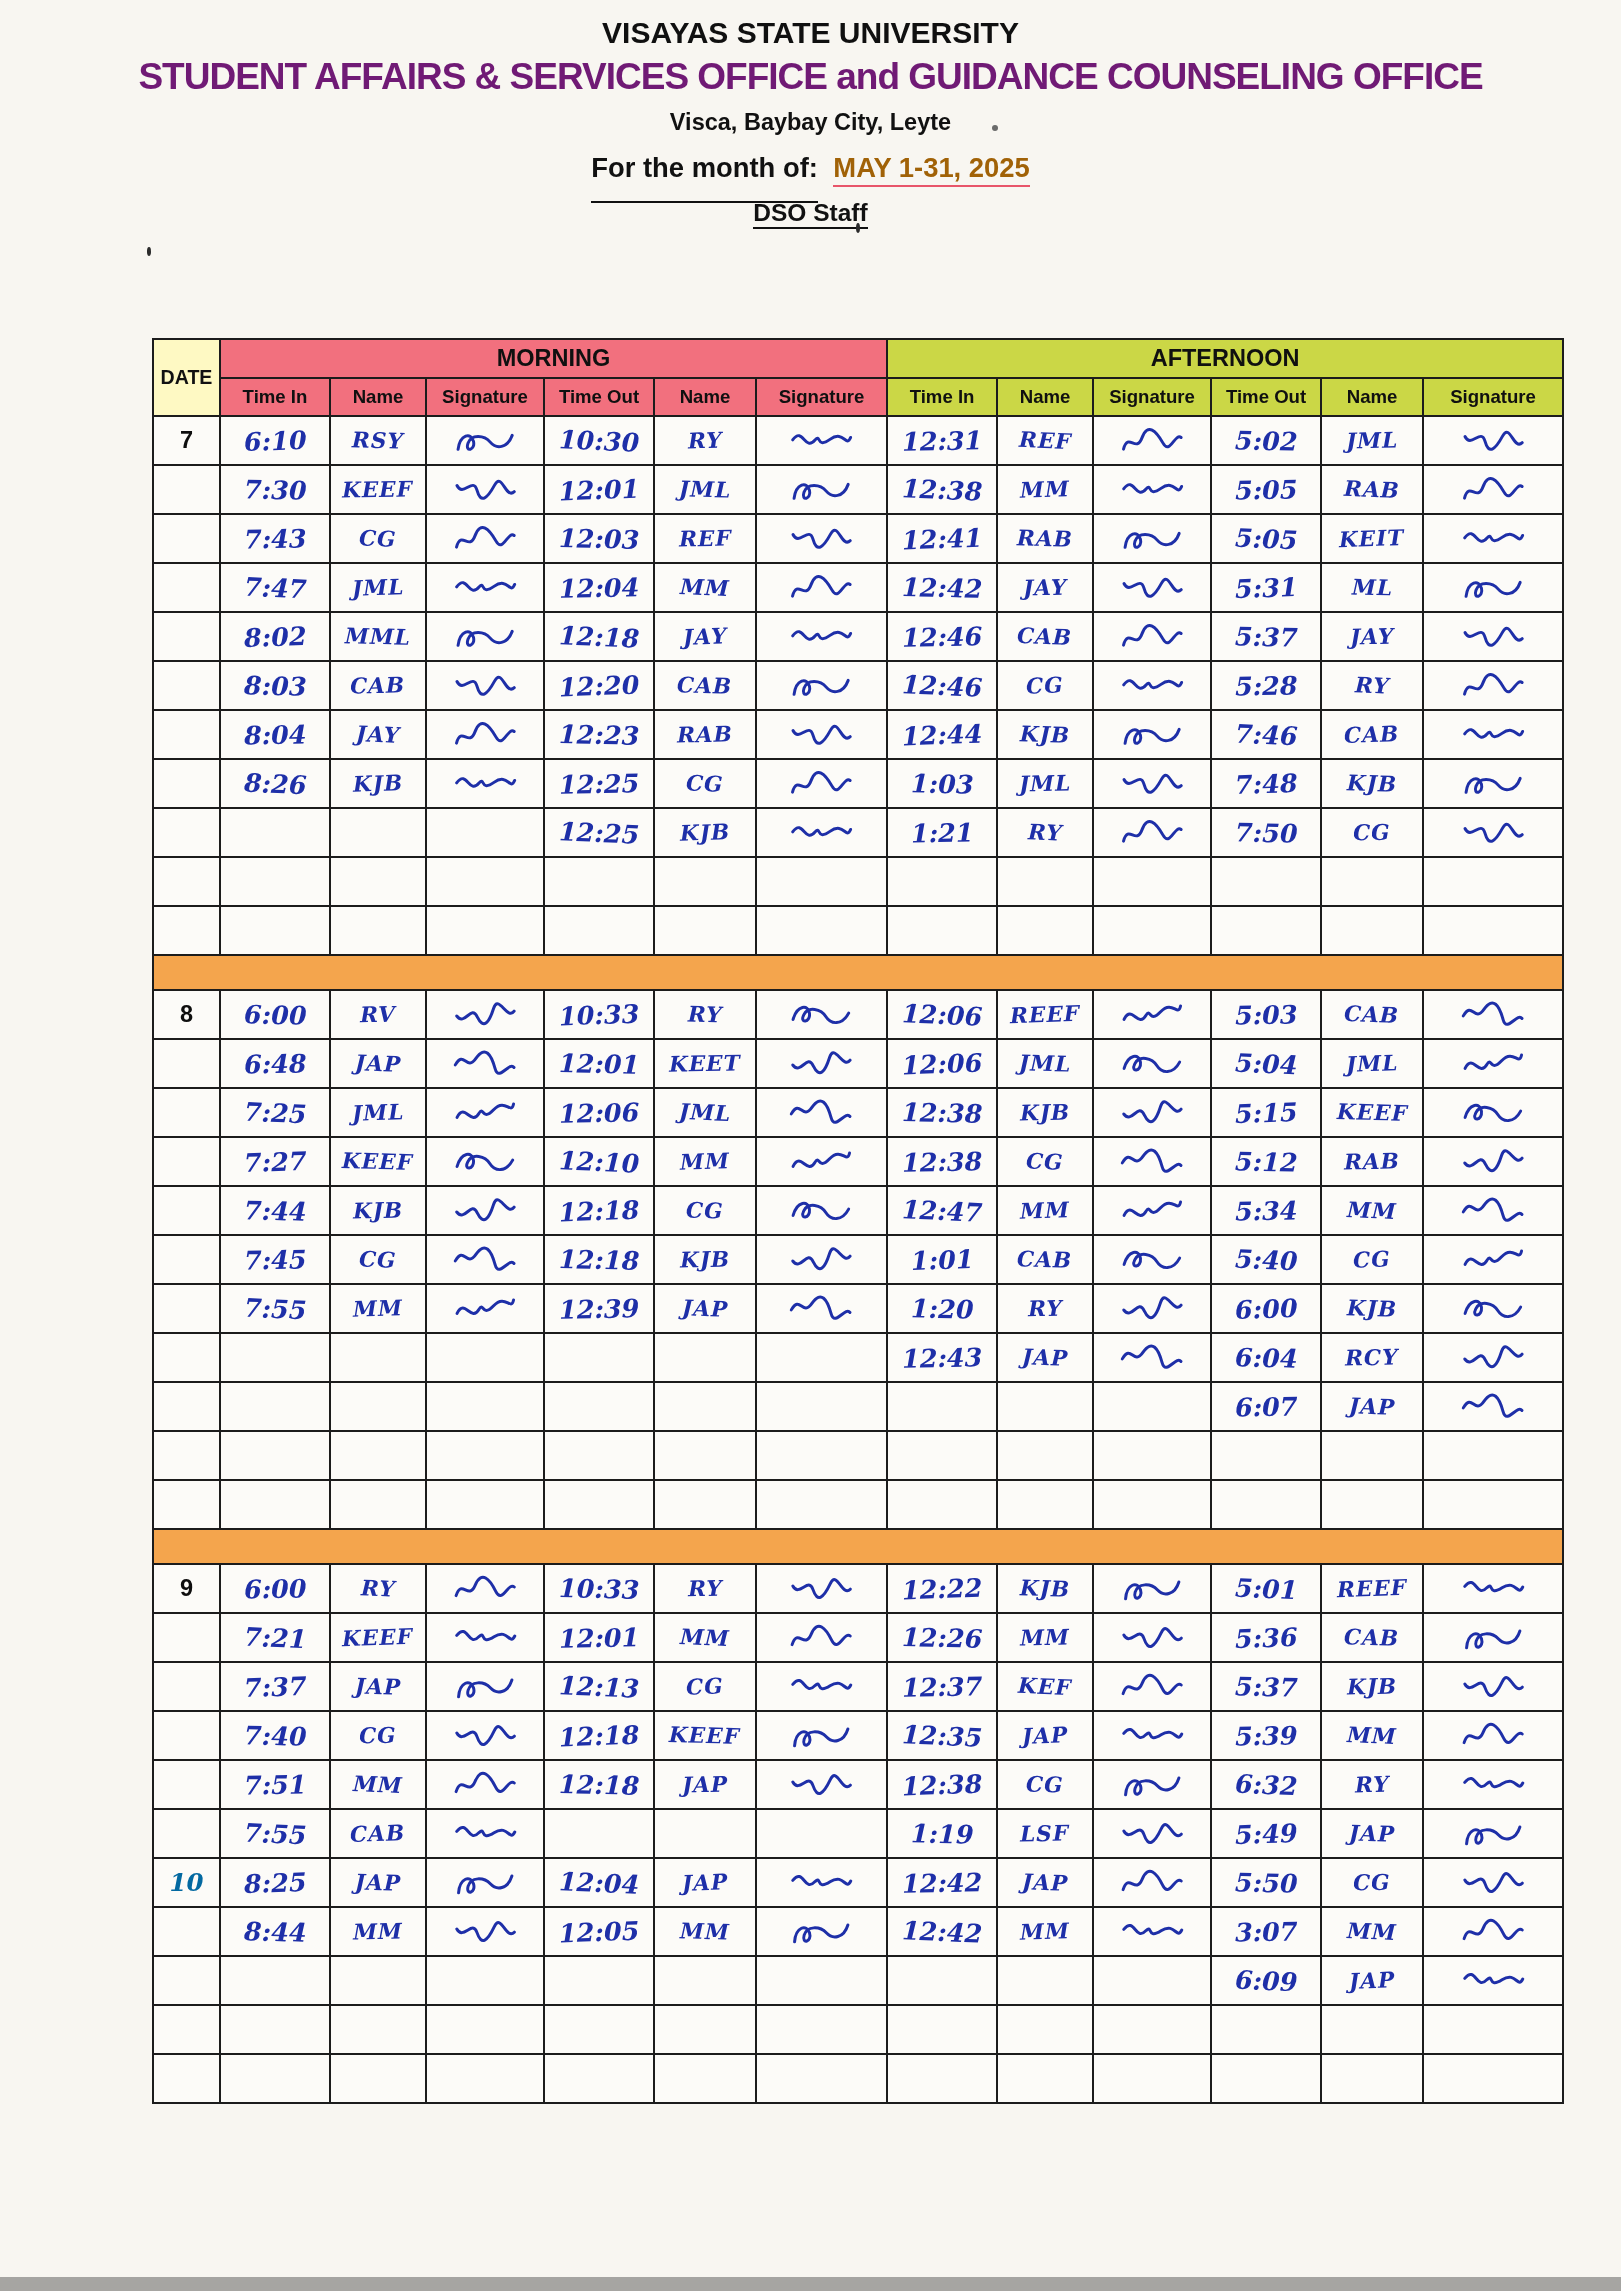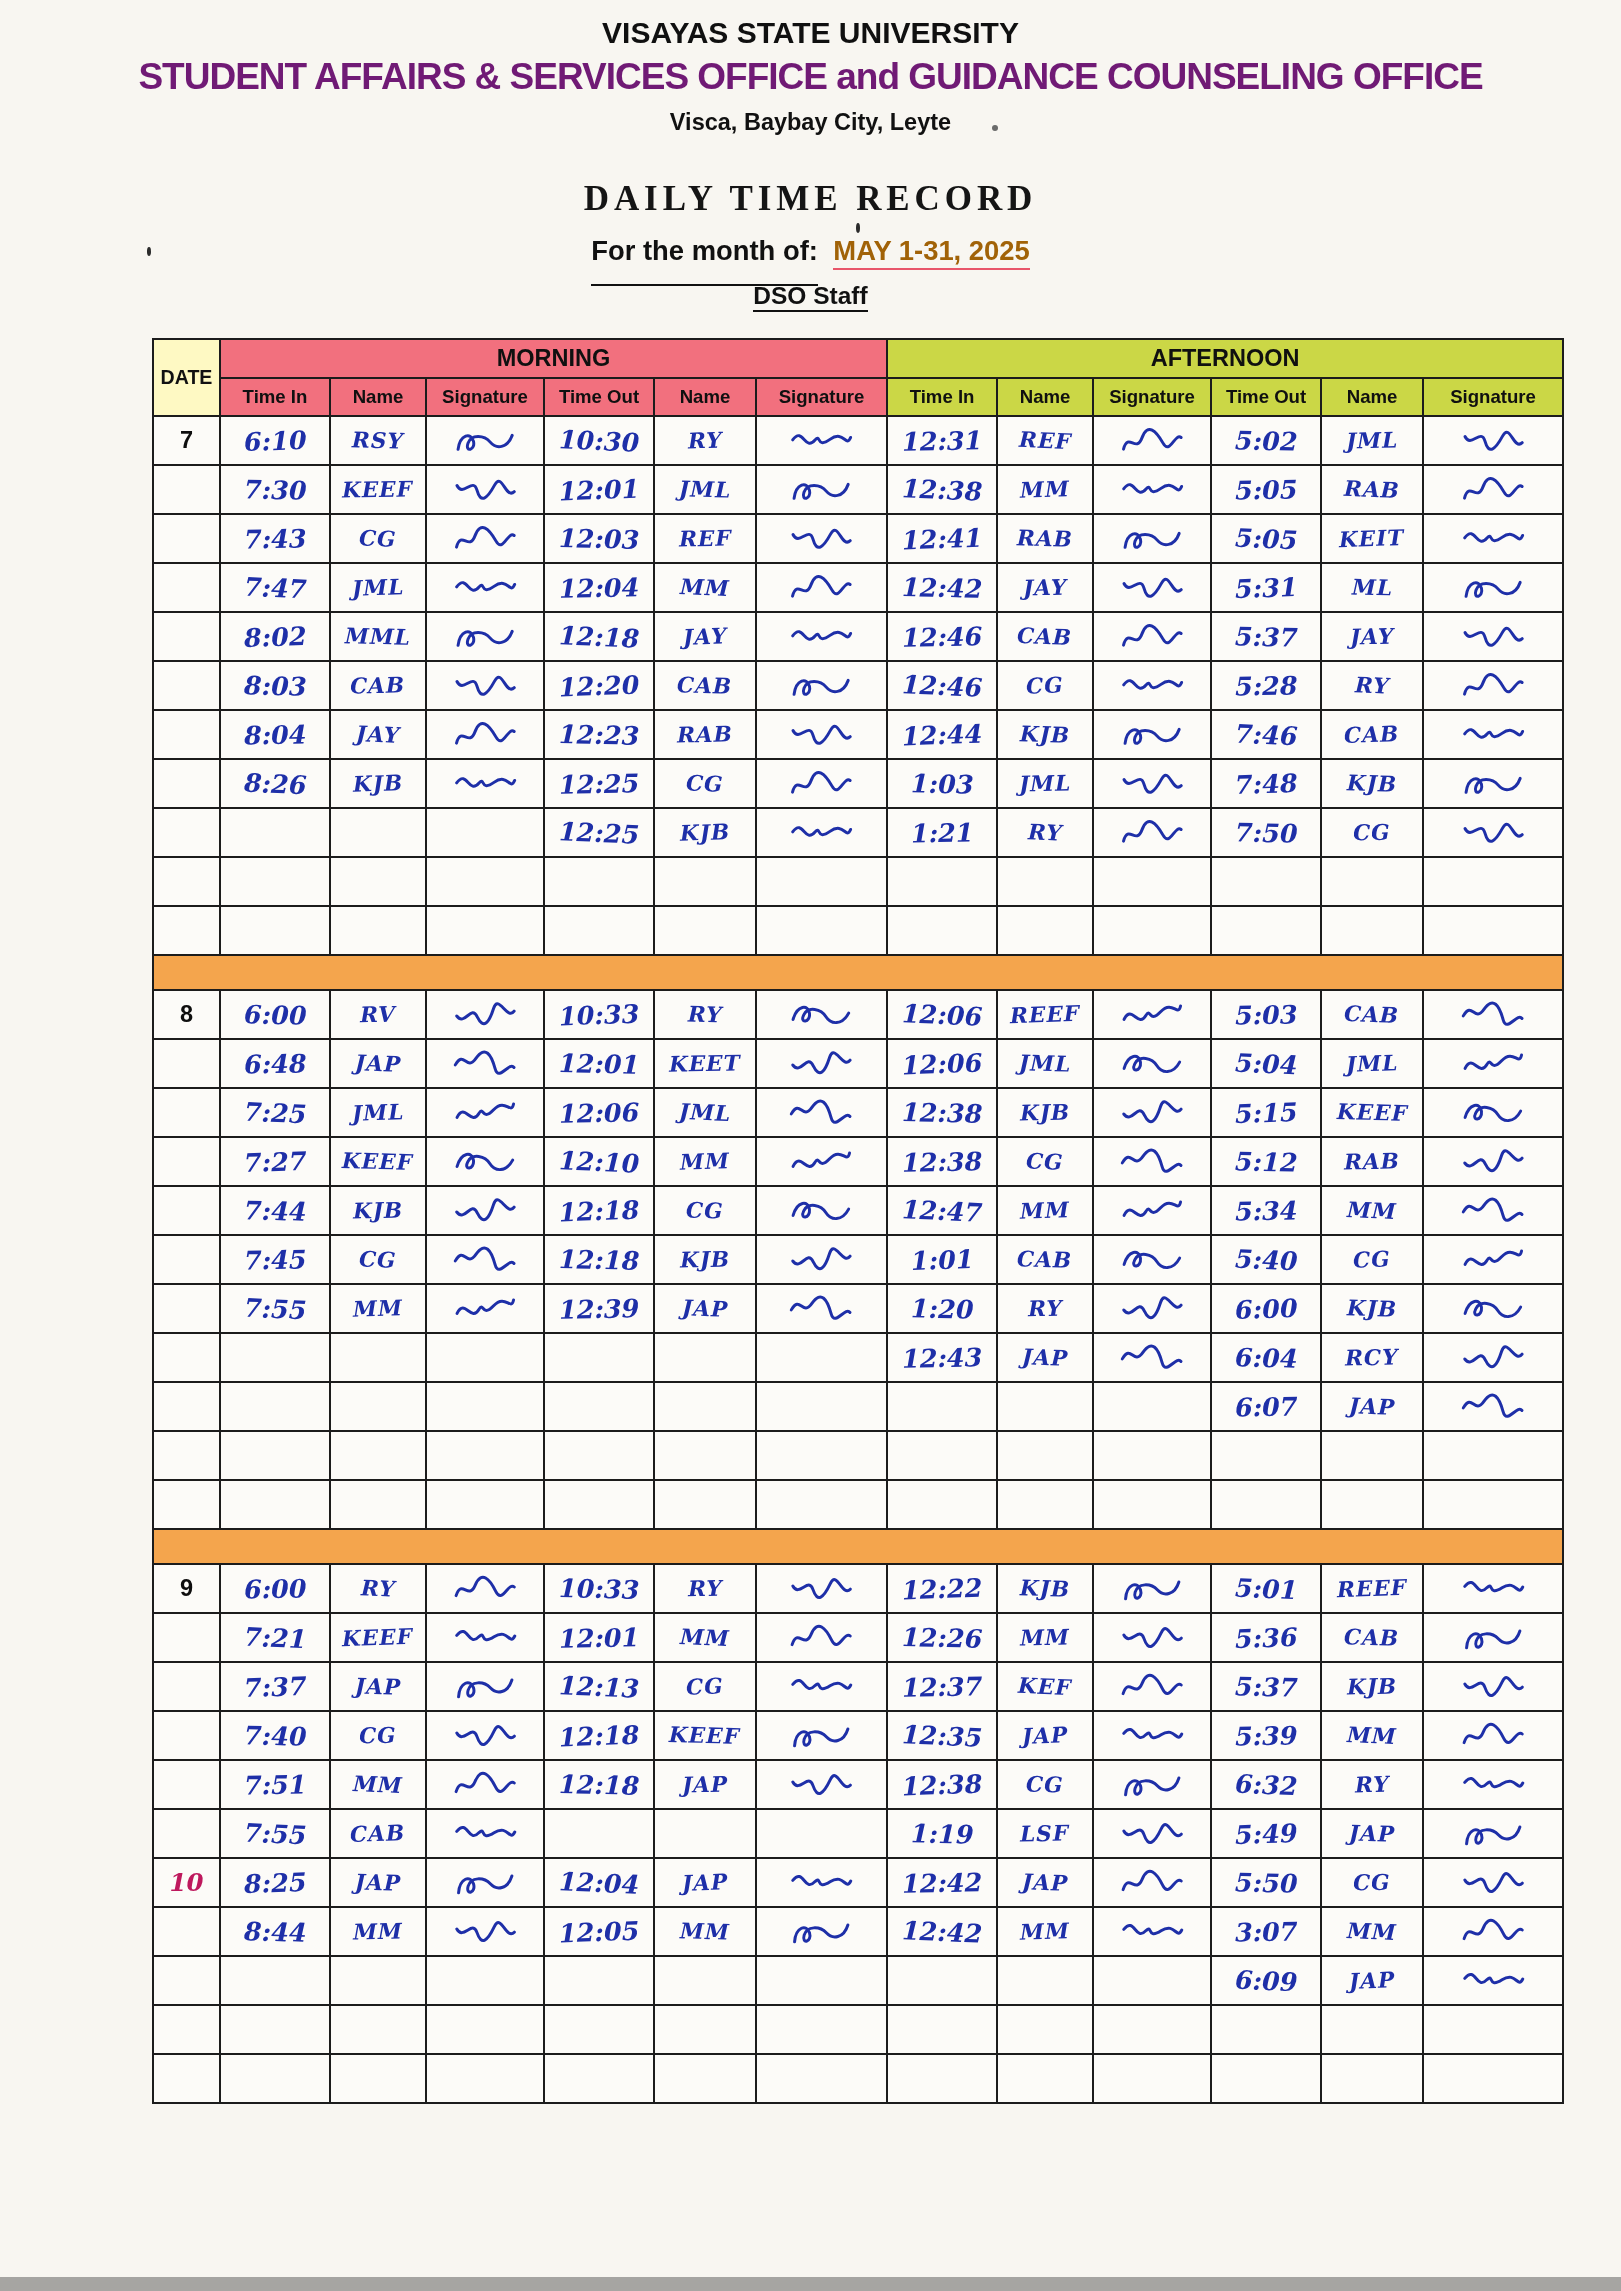--- a/index.html
+++ b/index.html
@@ -42,41 +42,40 @@
   tr.sep-row td{height:33px;padding:0;}
   
   .hw{
     font-family:"DejaVu Serif", serif;
     font-style:italic;font-weight:bold;
     color:#1e2fa8;
     display:inline-block;white-space:nowrap;
   }
   .hw-time{font-size:25.5px;}
   .hw-name{font-size:21.6px;letter-spacing:1px;}
-  .hw-date{font-family:"DejaVu Serif", serif;font-style:italic;font-weight:bold;color:#be185d;font-size:24.5px;}
+  .hw-date{font-family:"DejaVu Serif", serif;font-style:italic;font-weight:bold;color:#0369a1;font-size:24.5px;}
   .date-print{font-size:23.5px;font-weight:bold;color:#0e0e0e;font-family:"Liberation Sans",sans-serif;font-style:normal;}
   .r0{transform:rotate(-2deg);} .r1{transform:rotate(1.5deg);} .r2{transform:rotate(-1deg);} .r3{transform:rotate(2.5deg);}
   .sig-svg{display:inline-block;vertical-align:middle;}
   .sig-svg path{stroke:#1e2fa8;stroke-width:3.2;fill:none;stroke-linecap:round;stroke-linejoin:round;}
   .sr0{transform:rotate(-6deg);} .sr1{transform:rotate(5deg);} .sr2{transform:rotate(-3deg);} .sr3{transform:rotate(8deg);}
   
   .bottom-strip{position:absolute;left:0;bottom:0;width:100%;height:14.7px;background:#a6a5a2;}
   .speck{position:absolute;background:#2b2b2b;border-radius:50%;}
   .speck1{left:147px;top:247px;width:3.9px;height:8.8px;}
   .speck2{left:856px;top:223px;width:3.9px;height:9.8px;}
   .speck3{left:992px;top:125px;width:5.9px;height:5.9px;background:#6b6b6b;}
 </style>
 </head>
 <body>
 
 <div class="page-header">
   <div class="uni-name">VISAYAS STATE UNIVERSITY</div>
   <div class="office-name">STUDENT AFFAIRS &amp; SERVICES OFFICE and GUIDANCE COUNSELING OFFICE</div>
   <div class="address">Visca, Baybay City, Leyte</div>
-  <div class="doc-title">DAILY TIME RECORD</div>
   <div class="month-line">
     <span class="month-label">For the month of:</span>
     <span class="month-value">MAY 1-31, 2025</span>
   </div>
   <div class="subtitle">
     <span>DSO Staff</span>
   </div>
 </div>
 
 <table class="dtr">

